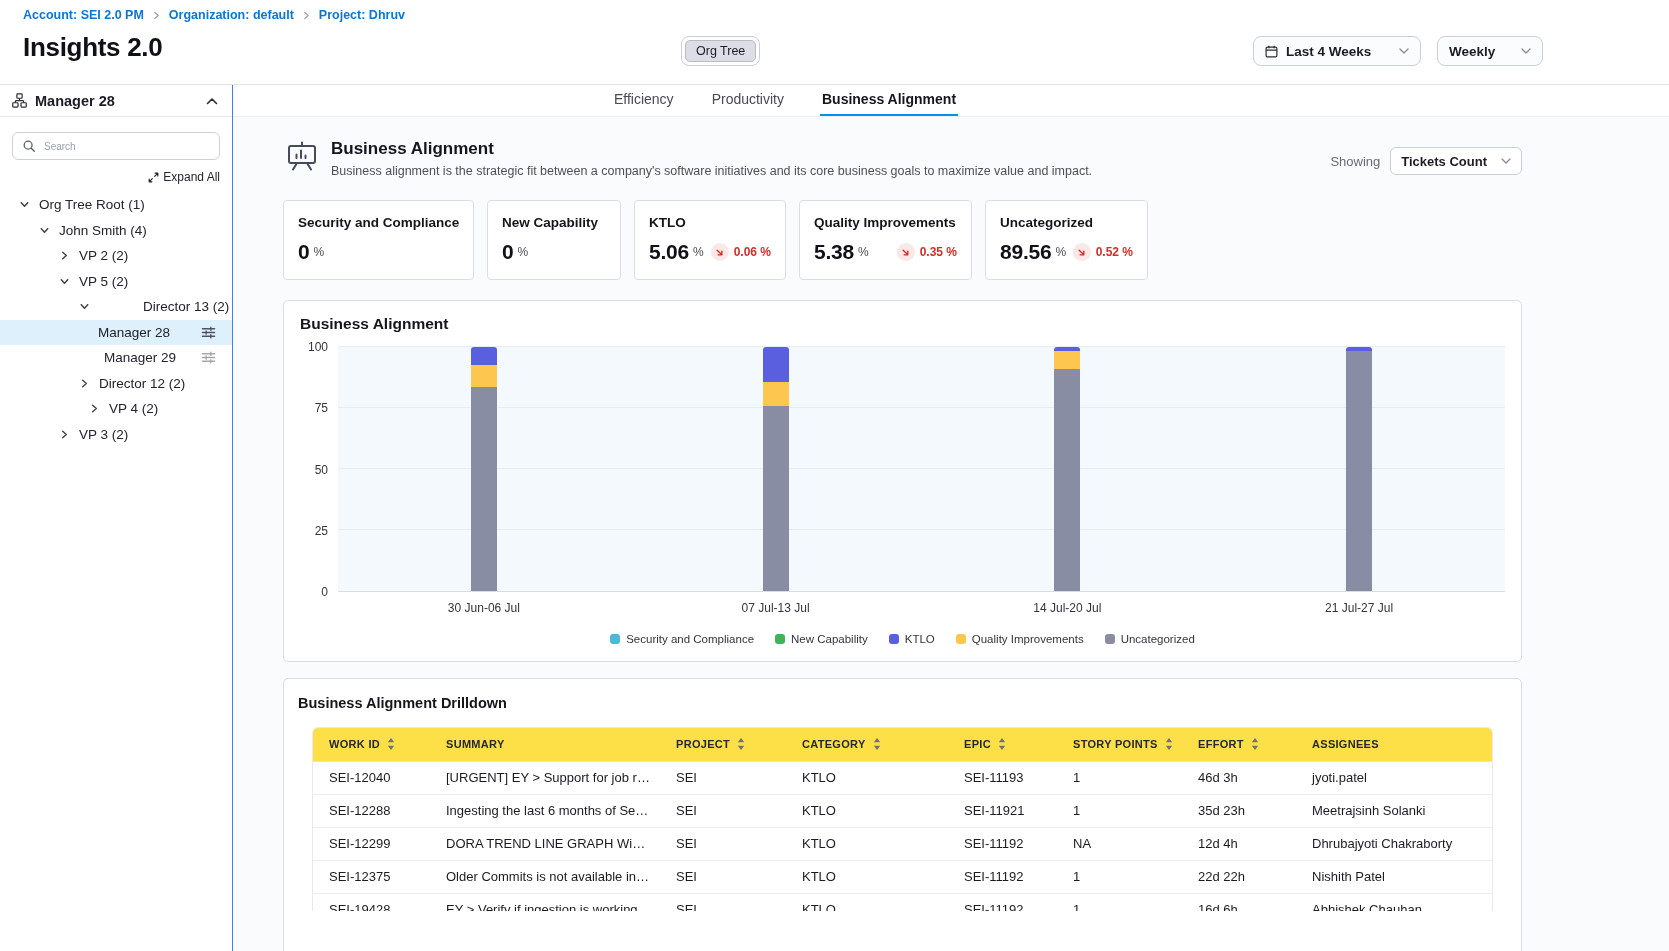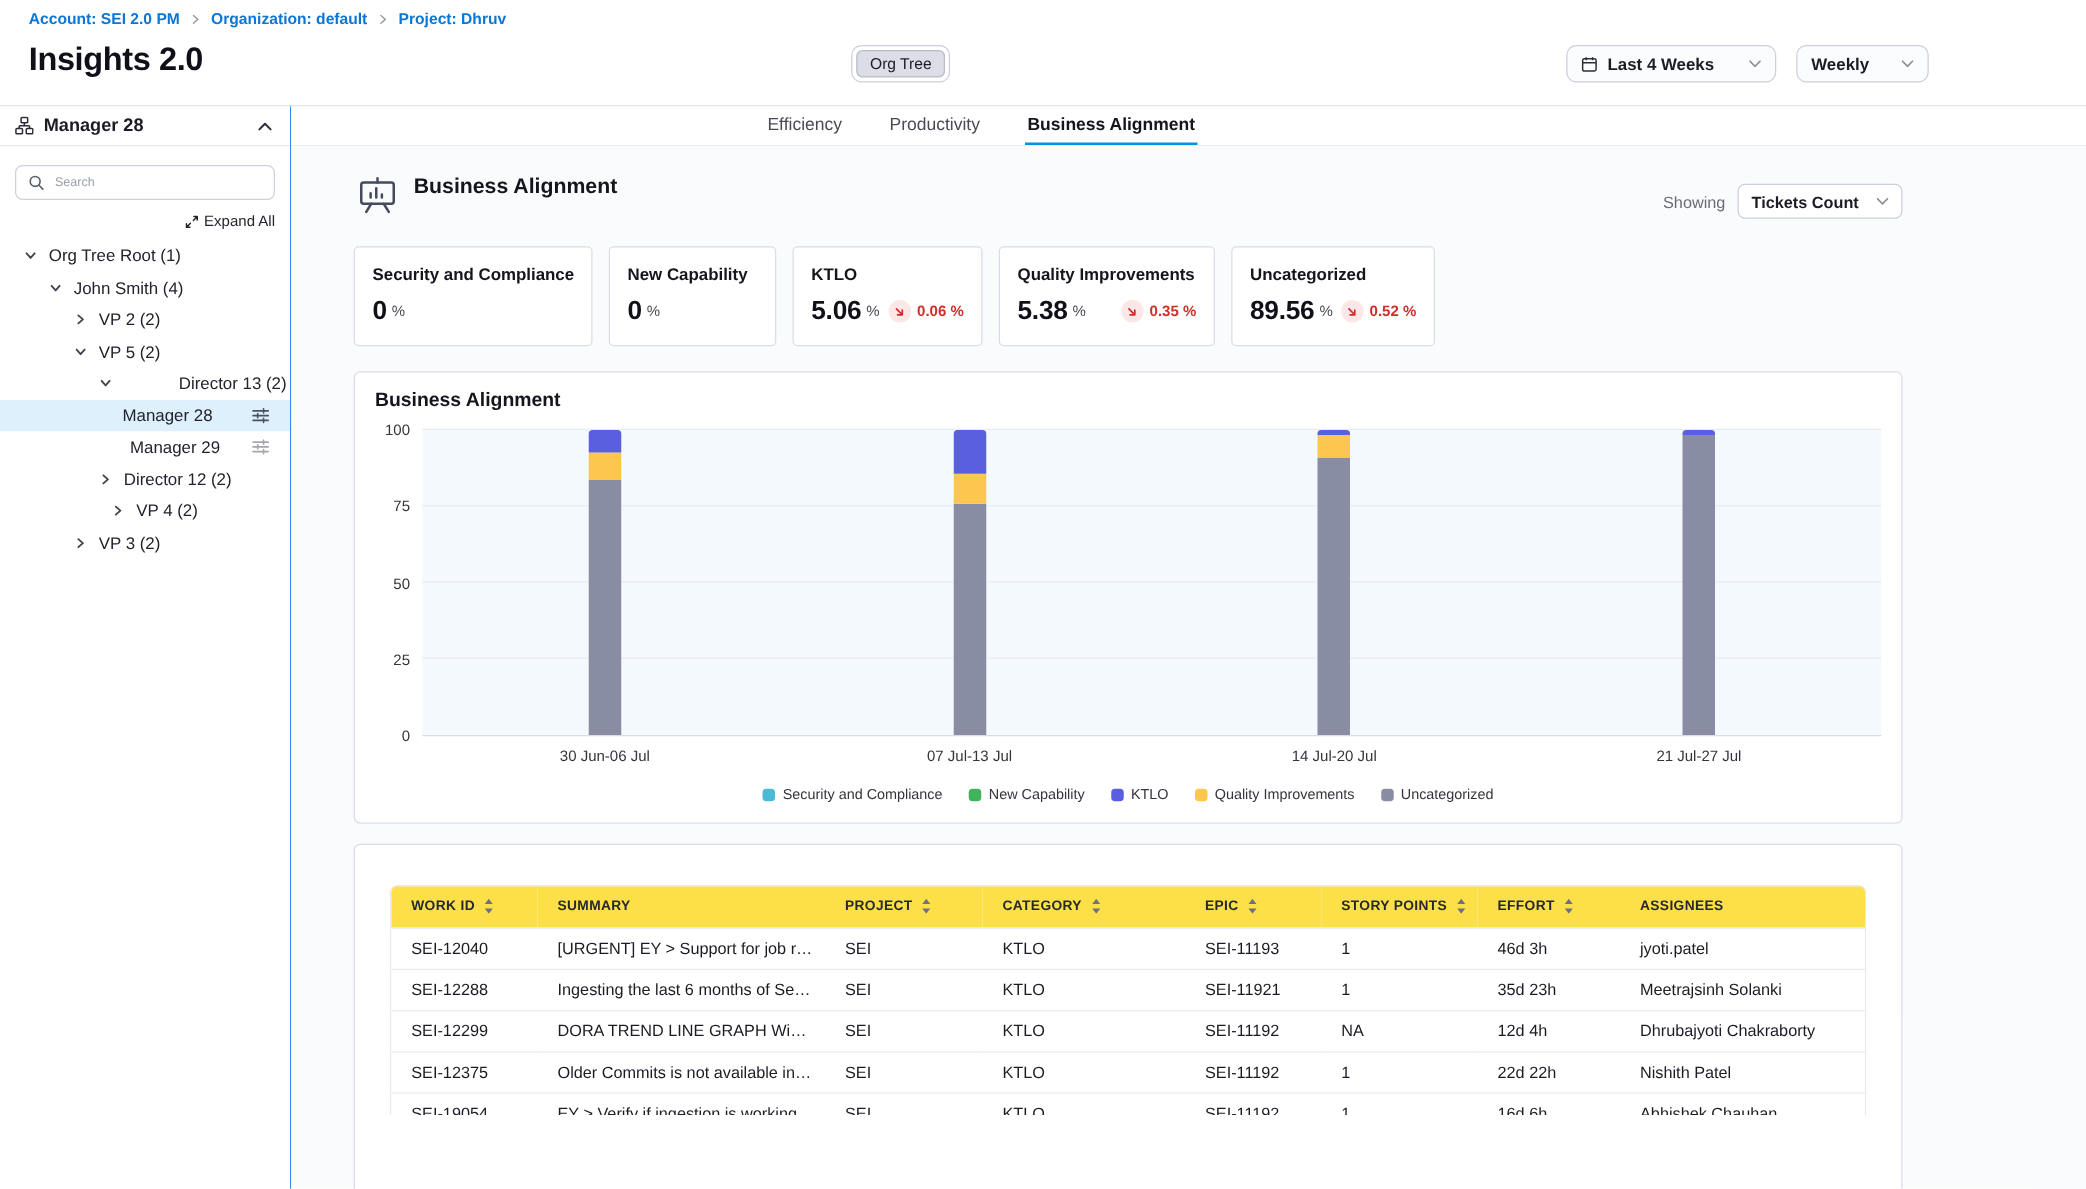--- a/index.html
+++ b/index.html
@@ -296,20 +296,21 @@
 
         <div class="section-head">
           <span class="section-icon svgw">
               <svg viewBox="0 0 34 32" width="34" height="32" fill="none" stroke="#454a5c" stroke-width="2" stroke-linecap="round" stroke-linejoin="round">
                 <rect x="4" y="5" width="26" height="17" rx="2"></rect>
                 <path d="M17 1.5 V5 M12 22 L8 28.5 M22 22 L26 28.5 M11.5 17 V13.5 M16 17 V9.5 M20.5 17 V14.5"></path>
               </svg>
             </span>
           <div>
             <div class="section-title">Business Alignment</div>
+            <div class="section-desc">Business alignment is the strategic fit between a company's software initiatives and its core business goals to maximize value and impact.</div>
           </div>
           <div class="showing-wrap">
             <span class="showing-label">Showing</span>
             <div class="showing-select">
               <span>Tickets Count</span>
               <span class="svgw" style="margin-left:auto">
                   <svg viewBox="0 0 10 6" width="10" height="6" fill="none" stroke="#8d8d9a" stroke-width="1.4" stroke-linecap="round">
                     <path d="M1 1 L5 5 L9 1"></path>
                   </svg>
                 </span>
@@ -439,20 +440,21 @@
                 <span>Quality Improvements</span>
               </span>
               <span class="legend-item">
                 <span class="legend-swatch" style="background: rgb(137, 141, 163);"></span>
                 <span>Uncategorized</span>
               </span>
             </div>
         </div>
 
         <div class="table-card">
+          <div class="table-title">Business Alignment Drilldown</div>
           <div class="table-clip">
             <table>
               <colgroup>
                   <col class="c1">
                   <col class="c2">
                   <col class="c3">
                   <col class="c4">
                   <col class="c5">
                   <col class="c6">
                   <col class="c7">
@@ -573,21 +575,21 @@
                     <td>SEI-12375</td>
                     <td>Older Commits is not available in SEI - S...</td>
                     <td>SEI</td>
                     <td>KTLO</td>
                     <td>SEI-11192</td>
                     <td>1</td>
                     <td>22d 22h</td>
                     <td>Nishith Patel</td>
                   </tr>
                   <tr>
-                    <td>SEI-19054</td>
+                    <td>SEI-19428</td>
                     <td>EY &gt; Verify if ingestion is working as ex...</td>
                     <td>SEI</td>
                     <td>KTLO</td>
                     <td>SEI-11192</td>
                     <td>1</td>
                     <td>16d 6h</td>
                     <td>Abhishek Chauhan</td>
                   </tr>
                 </tbody>
             </table>

